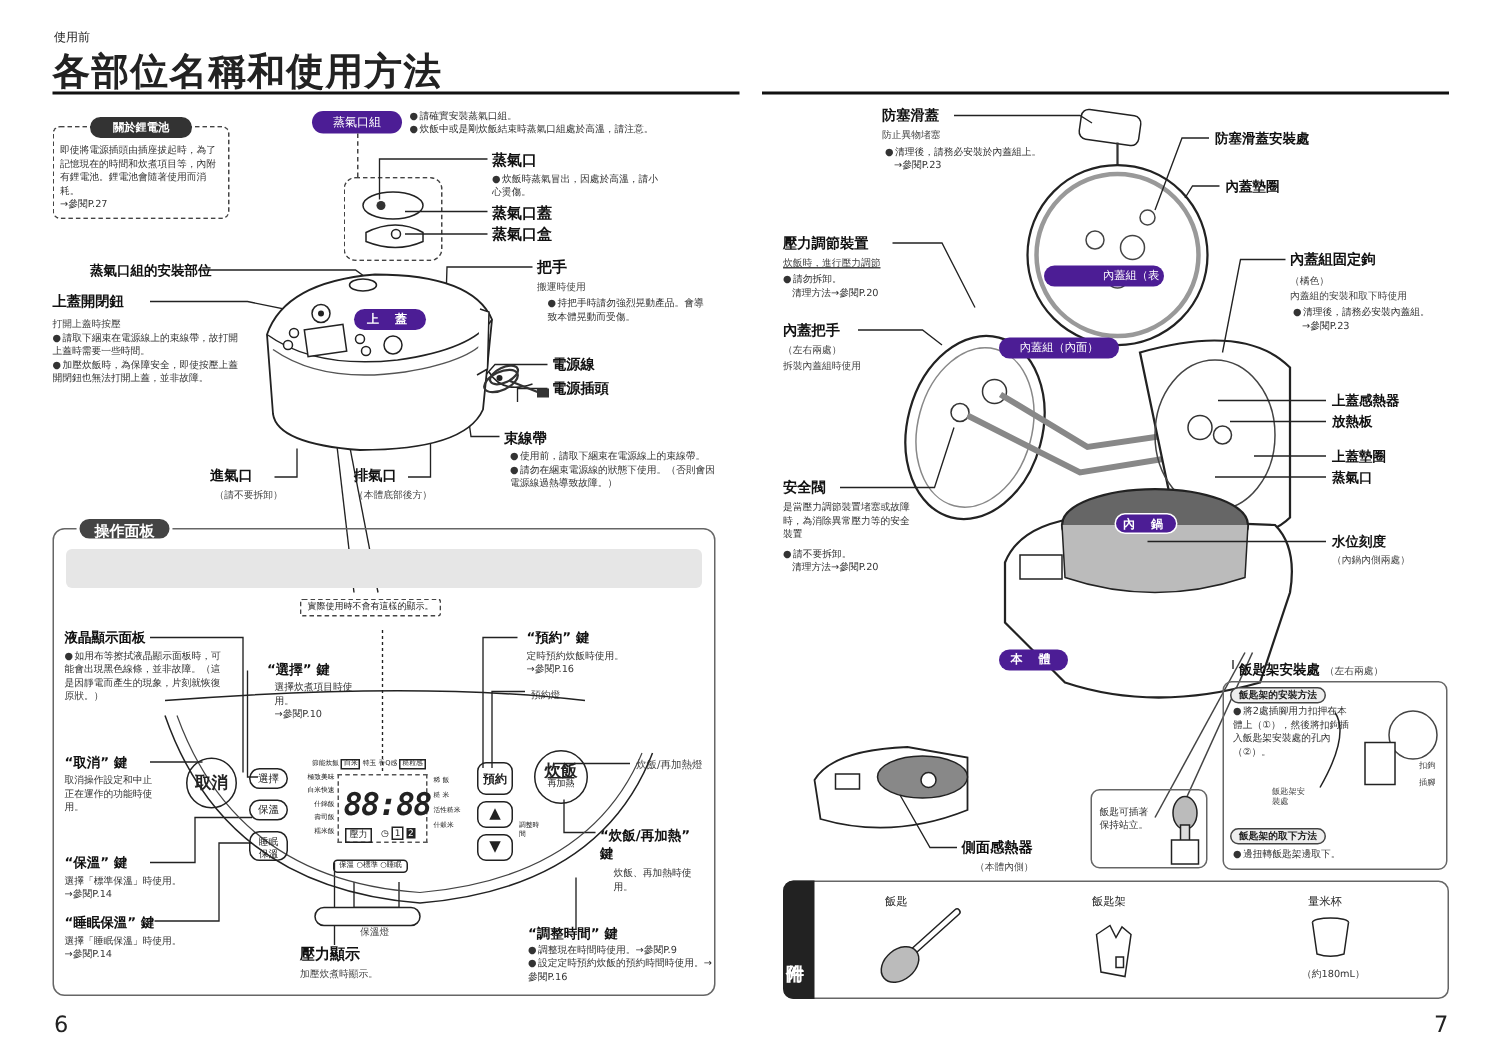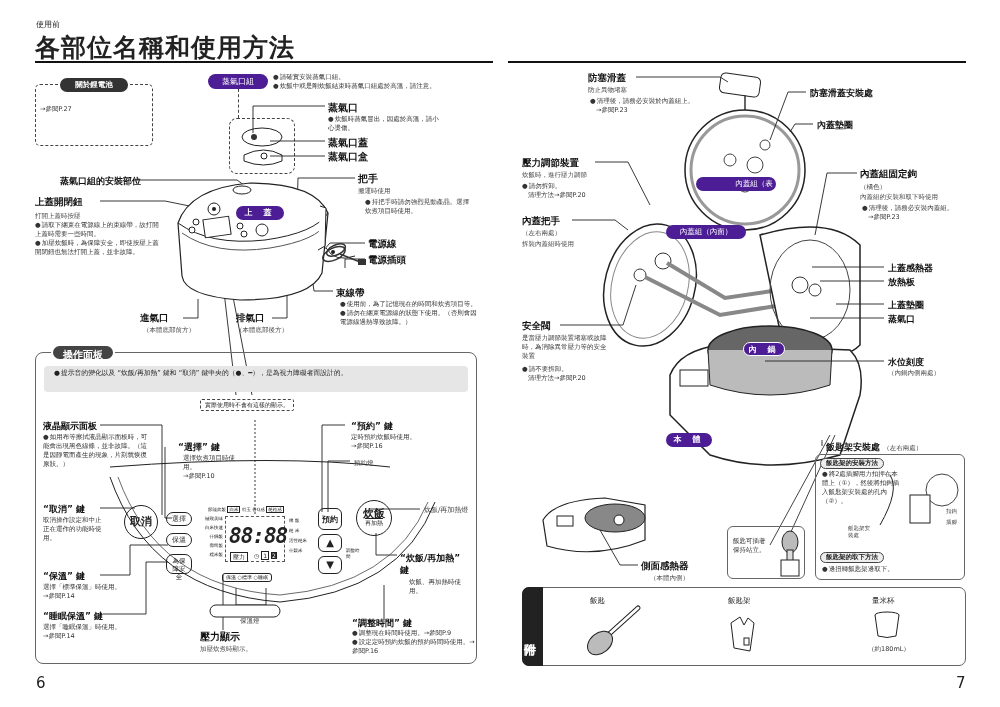--- a/index.html
+++ b/index.html
@@ -22,21 +22,21 @@
 
 <div>
 
   <div class="abs" style="left:36px;top:20px;font-size:8px;">使用前</div>
   <div class="abs" style="left:35px;top:31px;font-size:25px;font-weight:bold;letter-spacing:1px;">各部位名稱和使用方法</div>
   <div class="line" style="left:35px;top:61px;width:458px;height:2px;background:#111;"></div>
 
   <div class="dash-box" style="left:35px;top:84px;width:118px;height:62px;"></div>
   <div class="pill" style="left:60px;top:78px;width:68px;height:14px;font-size:7.5px;line-height:14px;background:#333;">關於鋰電池</div>
   <div class="note" style="left:40px;top:96px;width:110px;">
-    <br>
+    <span>即使將電源插頭由插座拔起時，為了記憶現在的時間和炊煮項目等，內附有鋰電池。鋰電池會隨著使用而消耗。</span><br>
     <span>→參閱P.27</span>
   </div>
 
   <div class="pill" style="left:208px;top:74px;width:60px;height:15px;font-size:8px;line-height:15px;font-weight:normal;">蒸氣口組</div>
   <div class="note" style="left:273px;top:73px;">
     <div class="bul">請確實安裝蒸氣口組。</div>
     <div class="bul">炊飯中或是剛炊飯結束時蒸氣口組處於高溫，請注意。</div>
   </div>
   <div class="dash-box" style="left:229px;top:118px;width:66px;height:56px;border-radius:8px;"></div>
   <div class="line" style="left:238px;top:89px;width:0;height:29px;border-left:1.3px dashed #444;background:none;"></div>
@@ -96,37 +96,36 @@
   <div class="lbl" style="left:60px;top:175px;font-size:9px;">蒸氣口組的安裝部位</div>
   <div class="lbl" style="left:35px;top:196px;font-size:9.5px;">上蓋開閉鈕</div>
   <div class="sub" style="left:35px;top:212px;">打開上蓋時按壓</div>
   <div class="note" style="left:35px;top:221px;width:125px;">
     <div class="bul">請取下綑束在電源線上的束線帶，故打開上蓋時需要一些時間。</div>
     <div class="bul">加壓炊飯時，為保障安全，即使按壓上蓋開閉鈕也無法打開上蓋，並非故障。</div>
   </div>
 
   <div class="lbl" style="left:358px;top:172px;font-size:10px;">把手</div>
   <div class="sub" style="left:358px;top:187px;">搬運時使用</div>
-  <div class="note" style="left:365px;top:198px;width:110px;"><span class="bul">持把手時請勿強烈晃動產品。選擇炊煮項目時使用。</span></div>
+  <div class="note" style="left:365px;top:198px;width:110px;"><span class="bul">持把手時請勿強烈晃動產品。會導致本體晃動而受傷。</span></div>
   <div class="lbl" style="left:368px;top:238px;font-size:9.5px;">電源線</div>
   <div class="lbl" style="left:368px;top:254px;font-size:9.5px;">電源插頭</div>
   <div class="lbl" style="left:336px;top:287px;font-size:9.5px;">束線帶</div>
   <div class="note" style="left:340px;top:300px;width:140px;">
-    <div class="bul">使用前，為了記憶現在的時間和炊煮項目等。</div>
+    <div class="bul">使用前，請取下綑束在電源線上的束線帶。</div>
     <div class="bul">請勿在綑束電源線的狀態下使用。（否則會因電源線過熱導致故障。）</div>
   </div>
   <div class="lbl" style="left:140px;top:312px;font-size:9.5px;">進氣口</div>
-  <div class="sub" style="left:143px;top:326px;">（本體底部前方）</div>
+  <div class="sub" style="left:143px;top:326px;">（請不要拆卸）</div>
   <div class="lbl" style="left:236px;top:312px;font-size:9.5px;">排氣口</div>
   <div class="sub" style="left:236px;top:326px;">（本體底部後方）</div>
 
   <div class="rounded-box" style="left:35px;top:352px;width:442px;height:312px;"></div>
   <div class="pill" style="left:51px;top:344px;width:64px;height:17px;font-size:10px;line-height:17px;background:#444;border:2px solid #fff;">操作面板</div>
   <div class="abs" style="left:44px;top:366px;width:424px;height:26px;background:#e6e6e6;border-radius:4px;padding:3px 10px;font-size:6.8px;">
-    <div class="bul">提示音的變化以及 “炊飯/再加熱” 鍵和 “取消” 鍵中央的（●、━），是為視力障礙者而設計的。</div>
   </div>
   <div class="abs" style="left:200px;top:399px;border:1px dashed #444;border-radius:2px;padding:1px 4px;font-size:6px;">實際使用時不會有這樣的顯示。</div>
 
   <div class="lbl" style="left:43px;top:420px;font-size:9px;font-weight:bold;">液晶顯示面板</div>
   <div class="note" style="left:43px;top:433px;width:110px;"><span class="bul">如用布等擦拭液晶顯示面板時，可能會出現黑色線條，並非故障。（這是因靜電而產生的現象，片刻就恢復原狀。）</span></div>
 
   <div class="lbl" style="left:178px;top:441px;font-size:9px;">“選擇” 鍵</div>
   <div class="note" style="left:183px;top:454px;width:60px;">
     <span>選擇炊煮項目時使用。</span><br>
     <span>→參閱P.10</span>
@@ -187,21 +186,21 @@
   <svg style="left:110px;top:462px;" width="345" height="160">
     <path d="M0 5 Q170 -8 280 5" fill="none" stroke="#222" stroke-width="1"></path>
     <path d="M0 15 Q40 130 170 140 Q290 130 325 40" fill="none" stroke="#222" stroke-width="1"></path>
     <path d="M8 15 Q48 125 170 133 Q283 123 318 40" fill="none" stroke="#444" stroke-width="0.8"></path>
     <rect x="100" y="143" width="70" height="12" rx="6" fill="#fff" stroke="#222"></rect>
   </svg>
 
   <div class="abs" style="left:124px;top:505px;width:34px;height:34px;border:1.5px solid #222;border-radius:50%;text-align:center;line-height:32px;font-size:11px;font-weight:bold;">取消</div>
   <div class="abs" style="left:166px;top:512px;width:26px;height:14px;border:1.3px solid #222;border-radius:7px;text-align:center;line-height:12px;font-size:7px;">選擇</div>
   <div class="abs" style="left:166px;top:533px;width:26px;height:14px;border:1.3px solid #222;border-radius:7px;text-align:center;line-height:12px;font-size:7px;">保溫</div>
-  <div class="abs" style="left:166px;top:554px;width:26px;height:20px;border:1.3px solid #222;border-radius:7px;text-align:center;line-height:8px;font-size:6.5px;padding:2px 3px;">為保障安全</div>
+  <div class="abs" style="left:166px;top:554px;width:26px;height:20px;border:1.3px solid #222;border-radius:7px;text-align:center;line-height:8px;font-size:6.5px;padding:2px 3px;">睡眠保溫</div>
 
   <div class="abs" style="left:195px;top:514px;width:28px;font-size:4.5px;line-height:9px;text-align:right;">
     <div>極致美味</div>
     <div>白米快速</div>
     <div>什錦飯</div>
     <div>壽司飯</div>
     <div>糯米飯</div>
   </div>
   <div class="abs" style="left:208px;top:507px;font-size:4.5px;white-space:nowrap;">
     <span>節能炊飯</span>
@@ -289,21 +288,21 @@
     <div class="bul">清理後，請務必安裝於內蓋組上。</div>
     <div style="padding-left:6px;">→參閱P.23</div>
   </div>
   <div class="lbl" style="left:810px;top:87px;font-size:9px;">防塞滑蓋安裝處</div>
   <div class="lbl" style="left:817px;top:119px;font-size:9px;">內蓋墊圈</div>
 
   <div class="pill" style="left:696px;top:177px;width:80px;height:14px;font-size:7.5px;line-height:14px;font-weight:normal;padding-left:36px;">內蓋組（表面）</div>
   <div class="pill" style="left:666px;top:225px;width:80px;height:14px;font-size:7.5px;line-height:14px;font-weight:normal;">內蓋組（內面）</div>
 
   <div class="lbl" style="left:522px;top:157px;font-size:9.5px;">壓力調節裝置</div>
-  <div class="sub" style="left:522px;top:171px;">炊飯時，進行壓力調節</div>
+  <div class="sub" style="left:522px;top:171px;text-decoration:underline;">炊飯時，進行壓力調節</div>
   <div class="note" style="left:522px;top:182px;">
     <div class="bul">請勿拆卸。</div>
     <div style="padding-left:6px;">清理方法→參閱P.20</div>
   </div>
 
   <div class="lbl" style="left:522px;top:215px;font-size:9.5px;">內蓋把手</div>
   <div class="sub" style="left:522px;top:229px;">（左右兩處）</div>
   <div class="sub" style="left:522px;top:240px;">拆裝內蓋組時使用</div>
 
   <div class="lbl" style="left:860px;top:168px;font-size:9.5px;">內蓋組固定鉤</div>

